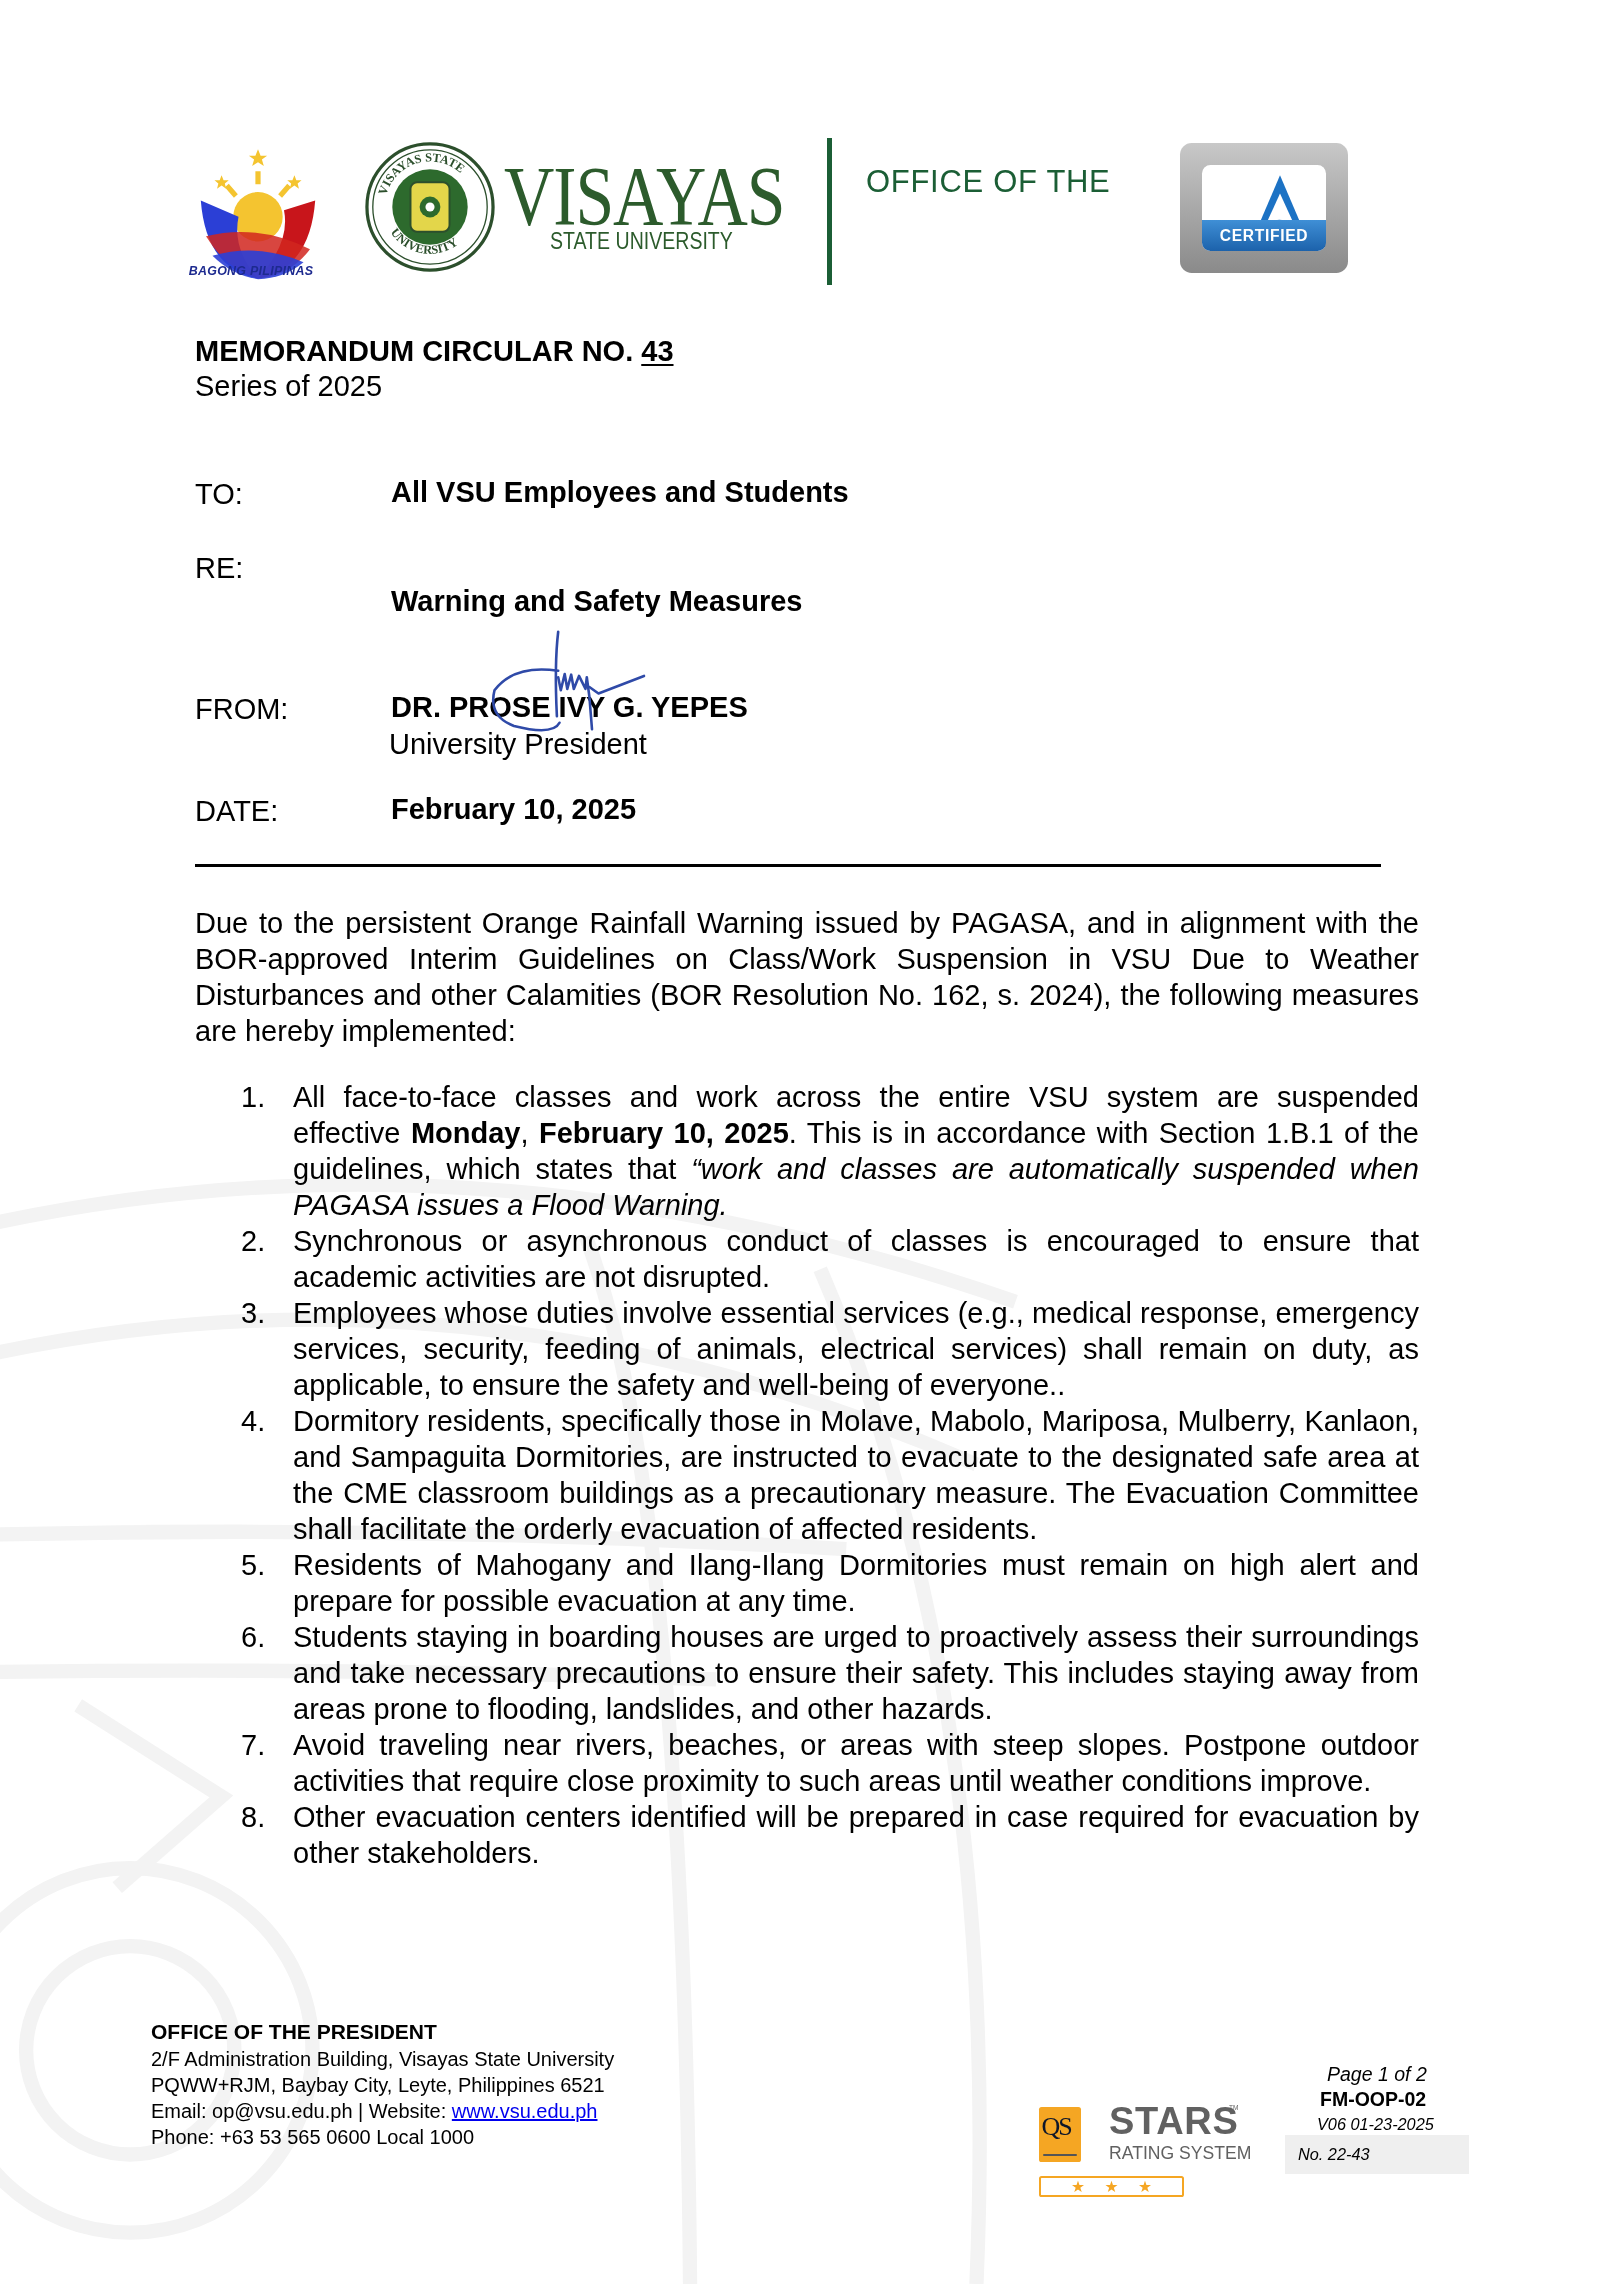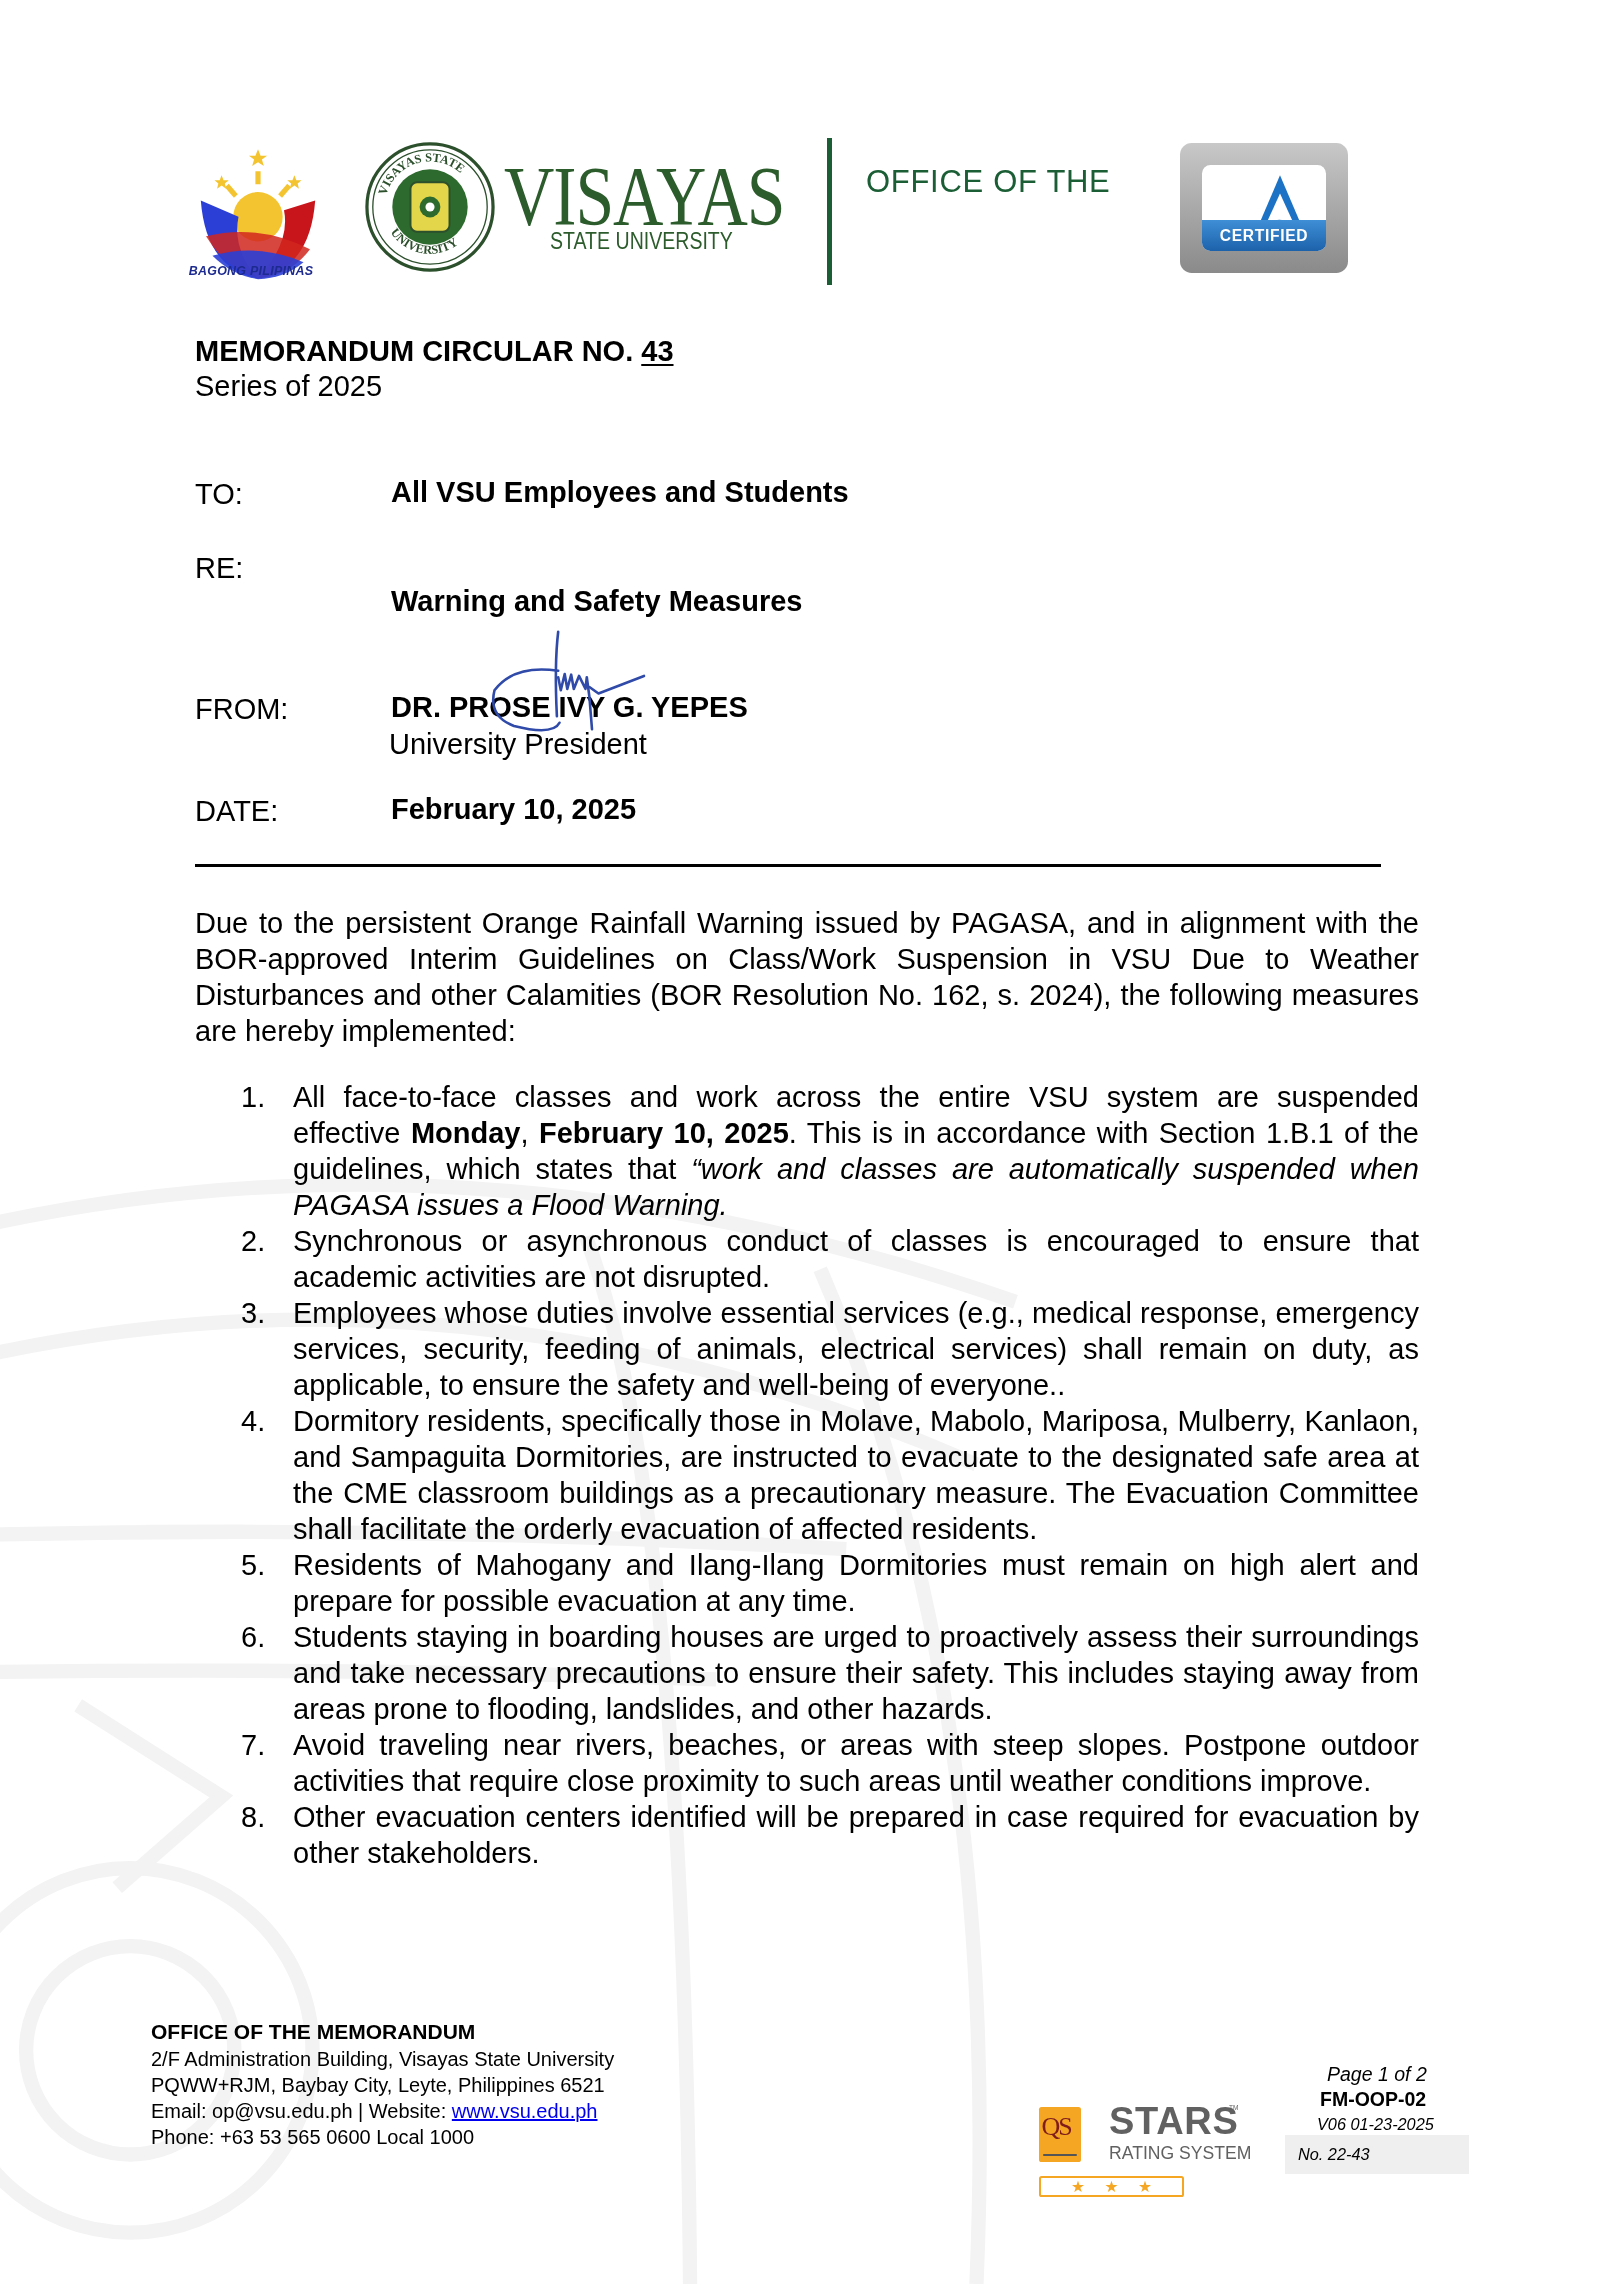--- a/index.html
+++ b/index.html
@@ -54,21 +54,21 @@
   .list { position: absolute; left: 241px; top: 1079px; width: 1178px; margin: 0; padding: 0; list-style: none; }
   .list li { position: relative; padding-left: 52px; font-size: 29px; line-height: 36px; text-align: justify; }
   .list li .num { position: absolute; left: 0; top: 0; }
 
   
   .ft-office { position: absolute; left: 151px; top: 2020px; font-size: 21px; font-weight: bold; }
   .ft-line { position: absolute; left: 151px; font-size: 20px; }
   .ft-link { color: #0000ee; text-decoration: underline; }
 
   .qs-box { position: absolute; left: 1039px; top: 2107px; width: 42px; height: 55px; background: #f5a623; border-radius: 2.6px; }
-  .qs-box span { position: absolute; left: 2.6px; top: 5.2px; font-family: "Liberation Serif", serif; font-size: 26px; color: #7f1d1d; letter-spacing: -2px; }
+  .qs-box span { position: absolute; left: 2.6px; top: 5.2px; font-family: "Liberation Serif", serif; font-size: 26px; color: #0f172a; letter-spacing: -2px; }
   .qs-box i { position: absolute; left: 3.9px; bottom: 6.5px; width: 34px; height: 2px; background: #555; border-radius: 1.3px; }
   .qs-stars-word { position: absolute; left: 1109px; top: 2100px; font-size: 38px; font-weight: bold; color: #616161; letter-spacing: 0.7px; }
   .qs-tm { position: absolute; left: 1229px; top: 2104px; font-size: 6.5px; color: #616161; }
   .qs-rating { position: absolute; left: 1109px; top: 2143px; font-size: 17.6px; color: #616161; }
   .qs-starbar { position: absolute; left: 1039px; top: 2176px; width: 145px; height: 21px; border: 2px solid #f5a623; border-radius: 2.6px; box-sizing: border-box;
                 display: flex; justify-content: center; align-items: center; gap: 19.5px; color: #f5a623; font-size: 15.6px; }
 
   .pg { position: absolute; left: 1327px; top: 2063px; font-size: 19.5px; font-style: italic; }
   .fm { position: absolute; left: 1320px; top: 2088px; font-size: 19.5px; font-weight: bold; }
   .ver { position: absolute; left: 1317px; top: 2115px; font-size: 16.3px; font-style: italic; }
@@ -177,21 +177,21 @@
   </li>
   <li><span class="num">2.</span><span>Synchronous or asynchronous conduct of classes is encouraged to ensure that academic activities are not disrupted.</span></li>
   <li><span class="num">3.</span><span>Employees whose duties involve essential services (e.g., medical response, emergency services, security, feeding of animals, electrical services) shall remain on duty, as applicable, to ensure the safety and well-being of everyone..</span></li>
   <li><span class="num">4.</span><span>Dormitory residents, specifically those in Molave, Mabolo, Mariposa, Mulberry, Kanlaon, and Sampaguita Dormitories, are instructed to evacuate to the designated safe area at the CME classroom buildings as a precautionary measure.  The Evacuation Committee shall facilitate the orderly evacuation of affected residents.</span></li>
   <li><span class="num">5.</span><span>Residents of Mahogany and Ilang-Ilang Dormitories must remain on high alert and prepare for possible evacuation at any time.</span></li>
   <li><span class="num">6.</span><span>Students staying in boarding houses are urged to proactively assess their surroundings and take necessary precautions to ensure their safety. This includes staying away from areas prone to flooding, landslides, and other hazards.</span></li>
   <li><span class="num">7.</span><span>Avoid traveling near rivers, beaches, or areas with steep slopes. Postpone outdoor activities that require close proximity to such areas until weather conditions improve.</span></li>
   <li><span class="num">8.</span><span>Other evacuation centers identified will be prepared in case required for evacuation by other stakeholders.</span></li>
 </ol>
 
-<div class="ft-office">OFFICE OF THE MEMORANDUM</div>
+<div class="ft-office">OFFICE OF THE PRESIDENT</div>
 <div class="ft-line" style="top:2048px">2/F Administration Building, Visayas State University</div>
 <div class="ft-line" style="top:2074px">PQWW+RJM, Baybay City, Leyte, Philippines 6521</div>
 <div class="ft-line" style="top:2100px"><span>Email: op@vsu.edu.ph | Website: </span><a class="ft-link">www.vsu.edu.ph</a></div>
 <div class="ft-line" style="top:2126px">Phone: +63 53 565 0600 Local 1000</div>
 
 <div class="qs-box">
     <span>QS</span>
     <i></i>
   </div>
 <div class="qs-stars-word">STARS</div>

